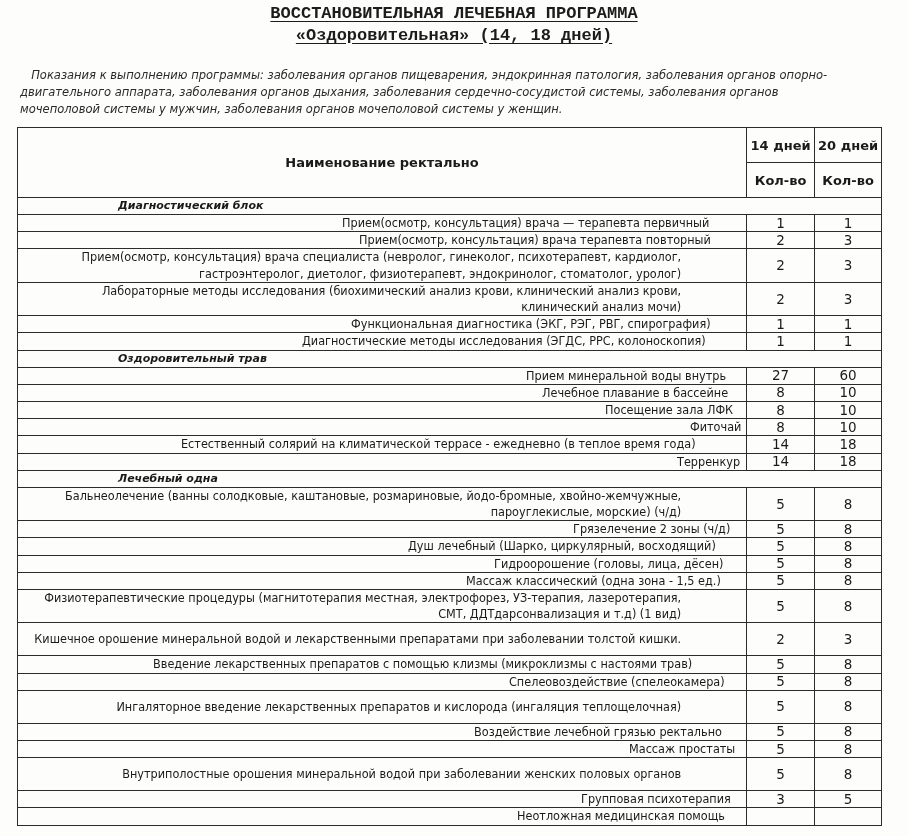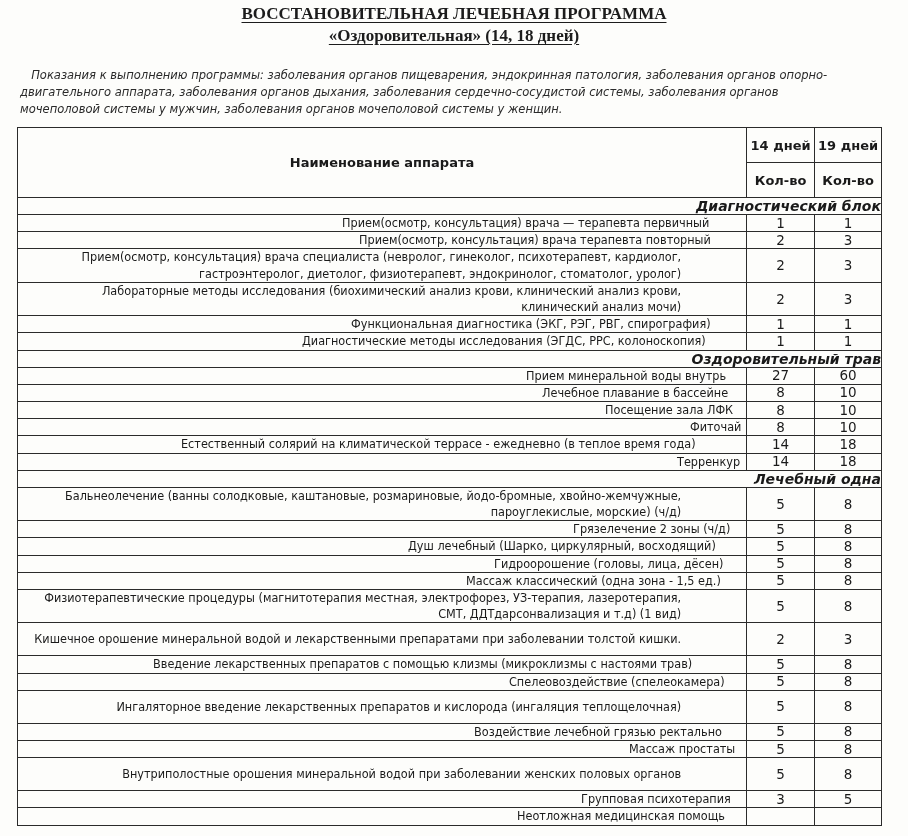--- a/index.html
+++ b/index.html
@@ -1,51 +1,51 @@
 <!DOCTYPE html>
 <html><head>
 <meta charset="utf-8">
 <style>
   html, body { margin: 0; padding: 0; background: #fdfdfb; }
   body { width: 908px; height: 836px; position: relative; overflow: hidden; color: #1a1a1a; }
-  .title { position: absolute; left: 0; width: 908px; text-align: center; font-family: Liberation Serif, serif; font-weight: bold; font-size: 17px; color: #1c1c1c; }
+  .title { position: absolute; left: 0; width: 908px; text-align: center; font-family: Liberation Mono, monospace; font-weight: bold; font-size: 17px; color: #1c1c1c; }
   .title span { text-decoration: underline; text-underline-offset: 3px; }
   .t1 { top: 4px; }
   .t2 { top: 26px; text-align: center; }
   .indications { position: absolute; left: 20px; top: 66px; width: 868px; font-family: "DejaVu Sans", sans-serif; font-style: italic; font-size: 12.4px; line-height: 17px; color: #2a2a2a; text-indent: 12px; transform: scaleX(0.93); transform-origin: left top; }
   table { position: absolute; left: 17px; top: 127px; width: 865px; border-collapse: collapse; font-family: "DejaVu Sans", sans-serif; font-size: 12.4px; }
   td, th { border: 1px solid #2b2b2b; padding: 0; }
   .proc { padding-left: 8px; line-height: 16.2px; text-align: right; }
   .proc .txt { display: inline-block; transform: scaleX(0.91); transform-origin: left center; white-space: nowrap; }
   .proc .txt.wrap { white-space: normal; width: 720px; }
   .num { text-align: center; font-size: 13.5px; line-height: 15px; }
   .c1 { width: 100px; }
   .c2 { width: 97px; }
   th { font-weight: bold; font-size: 13px; }
   .hname { height: 68px; }
   .hsub { height: 34px; }
-  .block td { text-align: right; font-weight: bold; font-style: italic; font-size: 14px; height: 16px; line-height: 16px; }
+  .block td { text-align: left; font-weight: bold; font-style: italic; font-size: 11px; height: 16px; line-height: 16px; }
   .block .btxt { display: inline-block; margin-left: 100px; }
   tr.r1 td { height: 16px; }
   tr.r2 td { height: 32px; }
 </style>
 </head>
 <body>
 
 <div class="title t1"><span>ВОССТАНОВИТЕЛЬНАЯ ЛЕЧЕБНАЯ ПРОГРАММА</span></div>
 <div class="title t2"><span>«Оздоровительная» (14, 18 дней)</span></div>
 
 <div class="indications">Показания к выполнению программы: заболевания органов пищеварения, эндокринная патология, заболевания органов опорно-двигательного аппарата,  заболевания органов дыхания, заболевания сердечно-сосудистой системы, заболевания органов мочеполовой системы у мужчин, заболевания органов мочеполовой системы у женщин.</div>
 
 <table>
   <thead>
     <tr>
-      <th class="hname" rowspan="2">Наименование аппарата</th>
+      <th class="hname" rowspan="2">Наименование ректально</th>
       <th class="c1 hsub">14 дней</th>
-      <th class="c2 hsub">19 дней</th>
+      <th class="c2 hsub">20 дней</th>
     </tr>
     <tr>
       <th class="hsub">Кол-во</th>
       <th class="hsub">Кол-во</th>
     </tr>
   </thead>
   <tbody id="tbody">
       <tr class="block">
         <td colspan="3"><span class="btxt">Диагностический блок</span></td>
       </tr>

